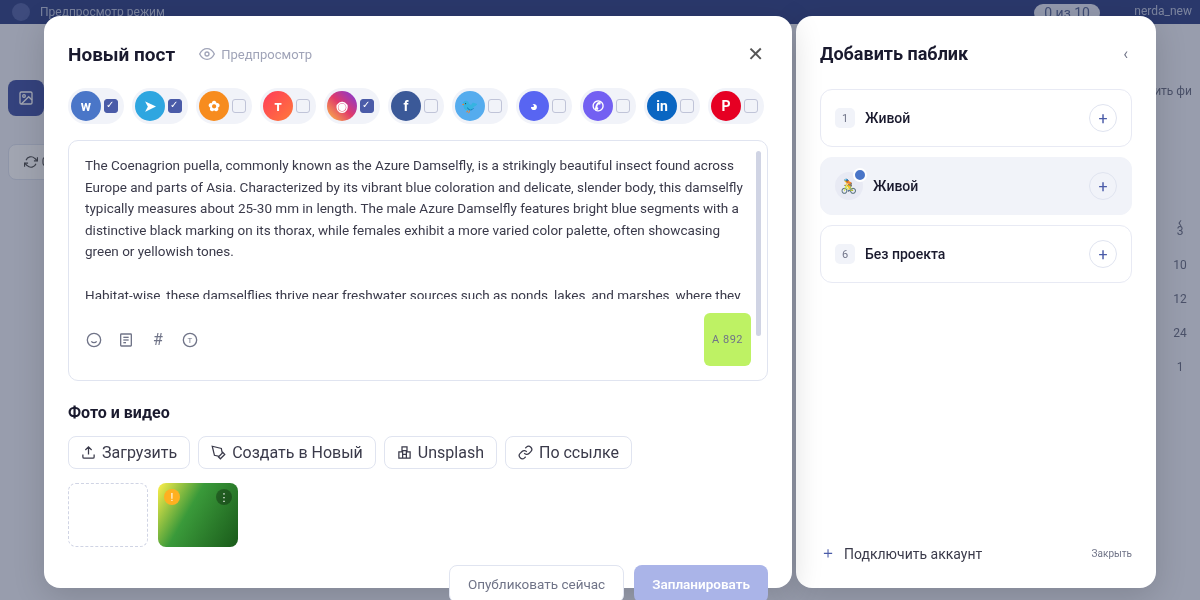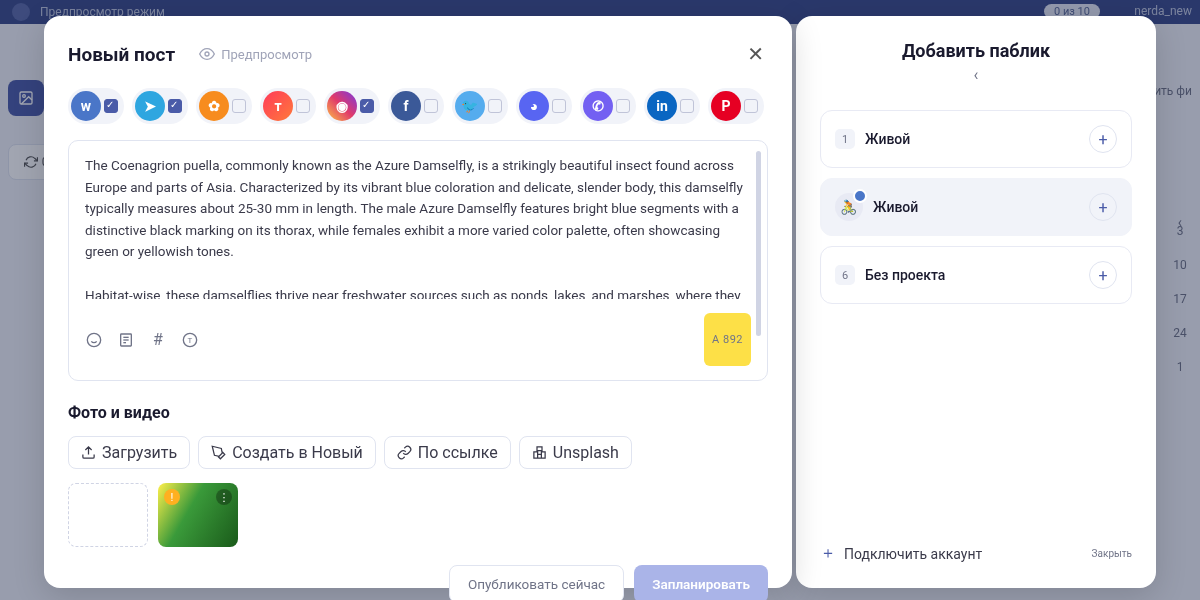--- a/index.html
+++ b/index.html
@@ -1,20 +1,20 @@
 <!DOCTYPE html>
 <html><head>
 <meta charset="utf-8">
 <style>
 * { box-sizing: border-box; margin: 0; padding: 0; font-family: -apple-system, BlinkMacSystemFont, "Segoe UI", Roboto, Arial, sans-serif; }
 body { width: 1200px; height: 600px; background: #3a4a8a; overflow: hidden; position: relative; }
 .bg-header { position: absolute; top: 0; left: 0; right: 0; height: 24px; background: #3a4a8a; display: flex; align-items: center; padding: 0 12px; }
 .bg-avatar { width: 18px; height: 18px; border-radius: 50%; background: #5a6aa8; }
 .bg-mode { color: #c0c8e0; font-size: 12px; margin-left: 10px; }
-.bg-counter { position: absolute; right: 100px; top: 4px; background: #e8ecf8; border-radius: 10px; padding: 1px 10px; font-size: 11px; color: #5a6a9a; }
+.bg-counter { position: absolute; right: 100px; top: 4px; background: #e8ecf8; border-radius: 10px; padding: 1px 10px; font-size: 14px; color: #5a6a9a; }
 .bg-user { position: absolute; right: 8px; top: 4px; color: #c0c8e0; font-size: 12px; }
 .bg-content { background: #f0f2f8; position: absolute; top: 24px; left: 0; right: 0; bottom: 0; padding: 20px; }
 .bg-sidebar-btn { position: absolute; top: 80px; left: 8px; width: 36px; height: 36px; background: #4a5ba8; border-radius: 8px; display: flex; align-items: center; justify-content: center; }
 .bg-refresh-btn { position: absolute; top: 144px; left: 8px; width: 56px; height: 36px; background: white; border: 1px solid #e0e4f0; border-radius: 8px; display: flex; align-items: center; justify-content: center; gap: 4px; color: #555; font-size: 12px; }
 .backdrop { position: absolute; inset: 0; background: rgba(20, 30, 60, 0.4); }
 .modal-container { position: absolute; top: 16px; left: 44px; right: 44px; bottom: 12px; display: flex; gap: 4px; }
 .modal-main { flex: 1; background: white; border-radius: 16px; padding: 24px; display: flex; flex-direction: column; position: relative; box-shadow: 0 8px 32px rgba(0,0,0,0.15); }
 .modal-header { display: flex; align-items: center; margin-bottom: 20px; }
 .modal-title { font-size: 19px; font-weight: 700; color: #1a1a2e; }
 .preview-btn { display: flex; align-items: center; gap: 6px; margin-left: 24px; color: #a0a4b8; font-size: 13px; cursor: pointer; }
@@ -34,37 +34,37 @@
 .tw { background: #55acee; }
 .dc { background: #5865f2; }
 .vb { background: #7360f2; }
 .li { background: #0a66c2; }
 .pi { background: #e60023; }
 .editor-box { border: 1px solid #e0e4f0; border-radius: 10px; padding: 14px 16px; position: relative; }
 .editor-text { font-size: 13.5px; line-height: 1.6; color: #3a3a4a; max-height: 144px; overflow: hidden; white-space: pre-wrap; }
 .editor-scroll { position: absolute; right: 6px; top: 10px; bottom: 44px; width: 5px; background: #d0d4e4; border-radius: 3px; }
 .editor-toolbar { display: flex; align-items: center; gap: 14px; margin-top: 12px; padding-top: 2px; }
 .tool-icon { width: 18px; height: 18px; color: #707488; cursor: pointer; display: flex; align-items: center; justify-content: center; }
-.char-count { margin-left: auto; background: #fde047; border-radius: 6px; padding: 20px 8px; font-size: 11px; color: #707488; letter-spacing: 0.5px; }
+.char-count { margin-left: auto; background: #bef264; border-radius: 6px; padding: 20px 8px; font-size: 11px; color: #707488; letter-spacing: 0.5px; }
 .gpt-chip { display: inline-flex; align-items: center; gap: 6px; background: #eef8f0; border: 1px solid #d0e8d4; border-radius: 18px; padding: 6px 12px; margin-top: 16px; font-size: 13px; color: #3a7a4a; cursor: pointer; }
 .gpt-icon { width: 16px; height: 16px; }
 .section-title { font-size: 16px; font-weight: 700; color: #1a1a2e; margin-top: 22px; margin-bottom: 14px; }
 .media-actions { display: flex; gap: 8px; }
 .media-btn { display: flex; align-items: center; gap: 6px; border: 1px solid #e0e4f0; border-radius: 8px; padding: 6px 12px; font-size: 16px; color: #3a3a4a; cursor: pointer; }
 .media-btn svg { width: 15px; height: 15px; }
 .media-thumbs { display: flex; gap: 10px; margin-top: 14px; }
 .thumb-add { width: 80px; height: 64px; border: 1.5px dashed #d0d4e4; border-radius: 8px; }
 .thumb-img { width: 80px; height: 64px; border-radius: 8px; background: linear-gradient(120deg, #fff04a 0%, #3a9a3a 40%, #1a5a1a 100%); position: relative; }
 .thumb-warn { position: absolute; top: 6px; left: 6px; width: 16px; height: 16px; background: #ffb020; border-radius: 50%; color: white; font-size: 11px; display: flex; align-items: center; justify-content: center; }
 .thumb-menu { position: absolute; top: 6px; right: 6px; width: 16px; height: 16px; background: rgba(0,0,0,0.3); border-radius: 50%; color: white; font-size: 11px; display: flex; align-items: center; justify-content: center; }
 .modal-footer { margin-top: auto; padding-top: 18px; display: flex; justify-content: flex-end; gap: 10px; }
 .btn-outline { border: 1px solid #e0e4f0; background: white; color: #707488; padding: 10px 18px; border-radius: 8px; font-size: 13.5px; cursor: pointer; }
 .btn-primary { border: none; background: #aab4e8; color: white; padding: 10px 18px; border-radius: 8px; font-size: 13.5px; font-weight: 600; cursor: pointer; }
 .sidebar-panel { width: 360px; background: white; border-radius: 16px; padding: 24px; display: flex; flex-direction: column; box-shadow: 0 8px 32px rgba(0,0,0,0.15); }
-.sidebar-header { display: flex; align-items: center; justify-content: space-between; margin-bottom: 22px; flex-direction: column; }
+.sidebar-header { display: flex; align-items: center; justify-content: space-between; margin-bottom: 22px; }
 .sidebar-title { font-size: 18px; font-weight: 700; color: #1a1a2e; }
 .back-btn { font-size: 16px; color: #707488; cursor: pointer; padding: 4px; }
 .public-item { display: flex; align-items: center; gap: 10px; padding: 14px; border: 1px solid #e8eaf4; border-radius: 12px; margin-bottom: 10px; }
 .public-item.active { background: #f1f3f9; border-color: #f1f3f9; }
 .public-badge { min-width: 20px; height: 20px; background: #f1f3f9; border-radius: 5px; display: flex; align-items: center; justify-content: center; font-size: 11px; color: #707488; }
 .public-avatar { width: 28px; height: 28px; border-radius: 50%; background: #e8eaf4; position: relative; display: flex; align-items: center; justify-content: center; font-size: 14px; }
 .public-avatar-badge { position: absolute; top: -4px; right: -4px; width: 14px; height: 14px; border-radius: 50%; background: #4a76c8; border: 2px solid white; }
 .public-name { font-size: 14px; color: #1a1a2e; font-weight: 500; }
 .public-add { margin-left: auto; width: 28px; height: 28px; border: 1px solid #e0e4f0; border-radius: 50%; display: flex; align-items: center; justify-content: center; color: #4a5ba8; font-size: 16px; cursor: pointer; }
 .sidebar-footer { margin-top: auto; display: flex; align-items: center; justify-content: space-between; }
@@ -81,21 +81,21 @@
   <div class="bg-mode">Предпросмотр режим</div>
   <div class="bg-counter">0 из 10</div>
   <div class="bg-user">nerda_new</div>
 </div>
 <div class="bg-content">
   <div style="position:absolute; right:8px; top:60px; font-size:12px; color:#707488;">осить фи</div>
   <div style="position:absolute; right:18px; top:190px; font-size:14px; color:#707488;">‹</div>
   <div class="bg-right">
     <span>3</span>
     <span>10</span>
-    <span>17</span>
+    <span>12</span>
     <span>24</span>
     <span>1</span>
   </div>
 </div>
 <div class="bg-sidebar-btn">
   <svg class="icon-svg" viewBox="0 0 24 24" style="stroke:white">
       <rect x="3" y="3" width="18" height="18" rx="2"></rect>
       <circle cx="9" cy="9" r="2"></circle>
       <path d="M21 15l-5-5L5 21"></path>
     </svg>
@@ -216,29 +216,29 @@
         <span>Загрузить</span>
       </div>
       <div class="media-btn">
         <svg viewBox="0 0 24 24" fill="none" stroke="currentColor" stroke-width="2">
             <path d="M12 19l7-7 3 3-7 7-3-3zM18 13l-1.5-7.5L2 2l3.5 14.5L13 18l5-5z"></path>
           </svg>
         <span>Создать в Новый</span>
       </div>
       <div class="media-btn">
         <svg viewBox="0 0 24 24" fill="none" stroke="currentColor" stroke-width="2">
+            <path d="M8 3h8v6H8zM3 11h6v10H3zM15 11h6v10h-6zM9 15h6v6H9z"></path>
+          </svg>
+        <span>Unsplash</span>
+      </div>
+      <div class="media-btn">
+        <svg viewBox="0 0 24 24" fill="none" stroke="currentColor" stroke-width="2">
             <path d="M10 13a5 5 0 007.54.54l3-3a5 5 0 00-7.07-7.07l-1.72 1.71M14 11a5 5 0 00-7.54-.54l-3 3a5 5 0 007.07 7.07l1.71-1.71"></path>
           </svg>
         <span>По ссылке</span>
-      </div>
-      <div class="media-btn">
-        <svg viewBox="0 0 24 24" fill="none" stroke="currentColor" stroke-width="2">
-            <path d="M8 3h8v6H8zM3 11h6v10H3zM15 11h6v10h-6zM9 15h6v6H9z"></path>
-          </svg>
-        <span>Unsplash</span>
       </div>
     </div>
 
     <div class="media-thumbs">
       <div class="thumb-add"></div>
       <div class="thumb-img">
         <div class="thumb-warn">!</div>
         <div class="thumb-menu">⋮</div>
       </div>
     </div>

